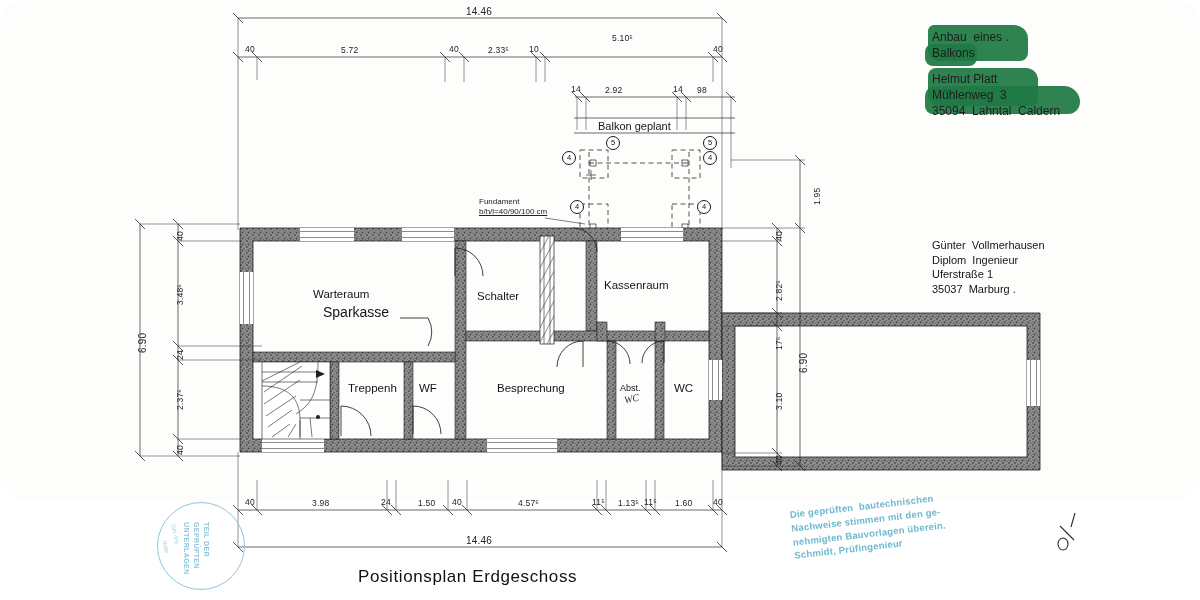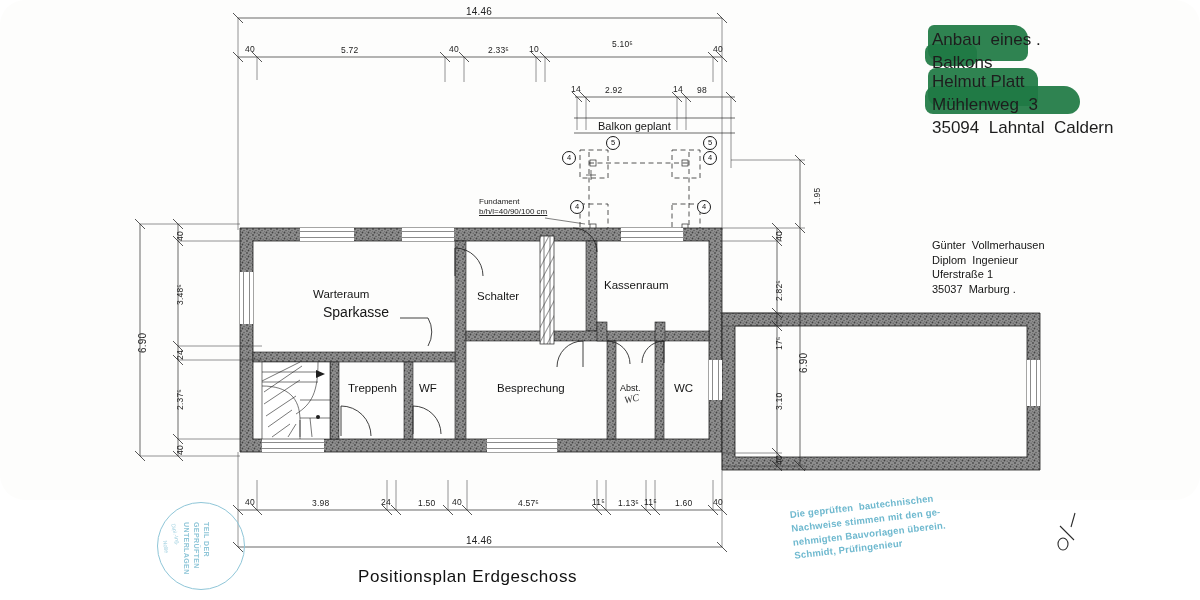--- a/index.html
+++ b/index.html
@@ -14,21 +14,21 @@
   .txt{position:absolute;white-space:nowrap;font-family:"Liberation Sans", sans-serif;color:#1a1a1a;}
   .dimtxt{font-size:8.5px;letter-spacing:.2px;color:#222;}
   .dimtxt.big{font-size:10px;}
   .dimtxt.vert{transform-origin:left top;}
   .roomlabel{font-size:11.5px;color:#151515;}
   .roomlabel.sm{font-size:14px;}
   .roomlabel.xs{font-size:9px;}
   .note{font-size:8px;color:#222;line-height:1.25;}
   .title{font-size:17px;letter-spacing:.6px;color:#111;}
   .addr{font-size:11px;line-height:1.32;color:#141414;white-space:pre;}
-  .redact{position:absolute;color:#1d1d1d;font-size:17px;line-height:1.35;white-space:pre;z-index:6;}
+  .redact{position:absolute;color:#1d1d1d;font-size:12px;line-height:1.35;white-space:pre;z-index:6;}
   .greenblob{position:absolute;background:#1f7a44;z-index:5;opacity:.93;}
   .bluestamp{position:absolute;color:#6fb9cf;font-size:9.5px;line-height:1.45;white-space:pre;
              transform-origin:left top;font-weight:bold;letter-spacing:.2px;}
   .brand{position:absolute;}
   .brandword{font-size:26px;font-weight:bold;letter-spacing:-1px;color:#111;
              font-family:"Liberation Sans", sans-serif;}
   .brandsub{font-size:6px;font-weight:bold;letter-spacing:1.2px;color:#111;}
   .circlestamp{position:absolute;border:1.3px solid #8fc6d8;border-radius:50%;}
   .cs-txt{position:absolute;color:#8fc6d8;font-size:7px;font-weight:bold;letter-spacing:.4px;
           transform-origin:left top;white-space:nowrap;}
@@ -319,21 +319,21 @@
       </g>
     </g>
   </svg>
 
   <div class="txt dimtxt big" style="left:466px;top:6px;">14.46</div>
   <div class="txt dimtxt" style="left:245px;top:44px;">40</div>
   <div class="txt dimtxt" style="left:341px;top:45px;">5.72</div>
   <div class="txt dimtxt" style="left:449px;top:44px;">40</div>
   <div class="txt dimtxt" style="left:488px;top:45px;">2.33⁵</div>
   <div class="txt dimtxt" style="left:529px;top:44px;">10</div>
-  <div class="txt dimtxt" style="left:612px;top:39px;">5.10⁵</div>
+  <div class="txt dimtxt" style="left:612px;top:33px;">5.10⁵</div>
   <div class="txt dimtxt" style="left:713px;top:44px;">40</div>
 
   <div class="txt dimtxt" style="left:571px;top:84px;">14</div>
   <div class="txt dimtxt" style="left:605px;top:85px;">2.92</div>
   <div class="txt dimtxt" style="left:673px;top:84px;">14</div>
   <div class="txt dimtxt" style="left:697px;top:85px;">98</div>
 
   <div class="txt dimtxt big vert" style="left:137px;top:353px;transform:rotate(-90deg);">6.90</div>
   <div class="txt dimtxt vert" style="left:175px;top:241px;transform:rotate(-90deg);">40</div>
   <div class="txt dimtxt vert" style="left:175px;top:305px;transform:rotate(-90deg);">3.48⁵</div>

